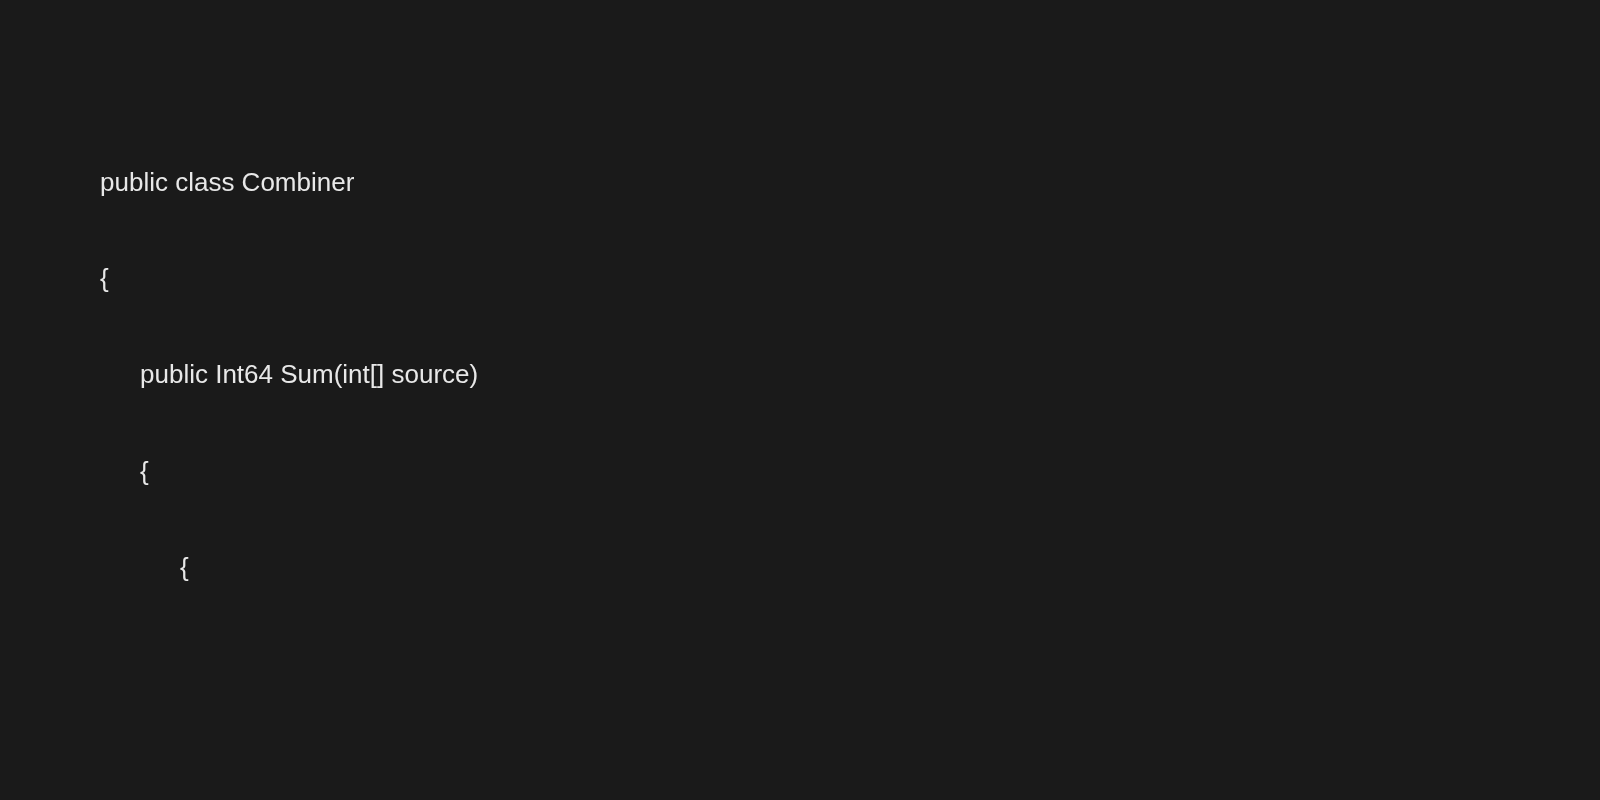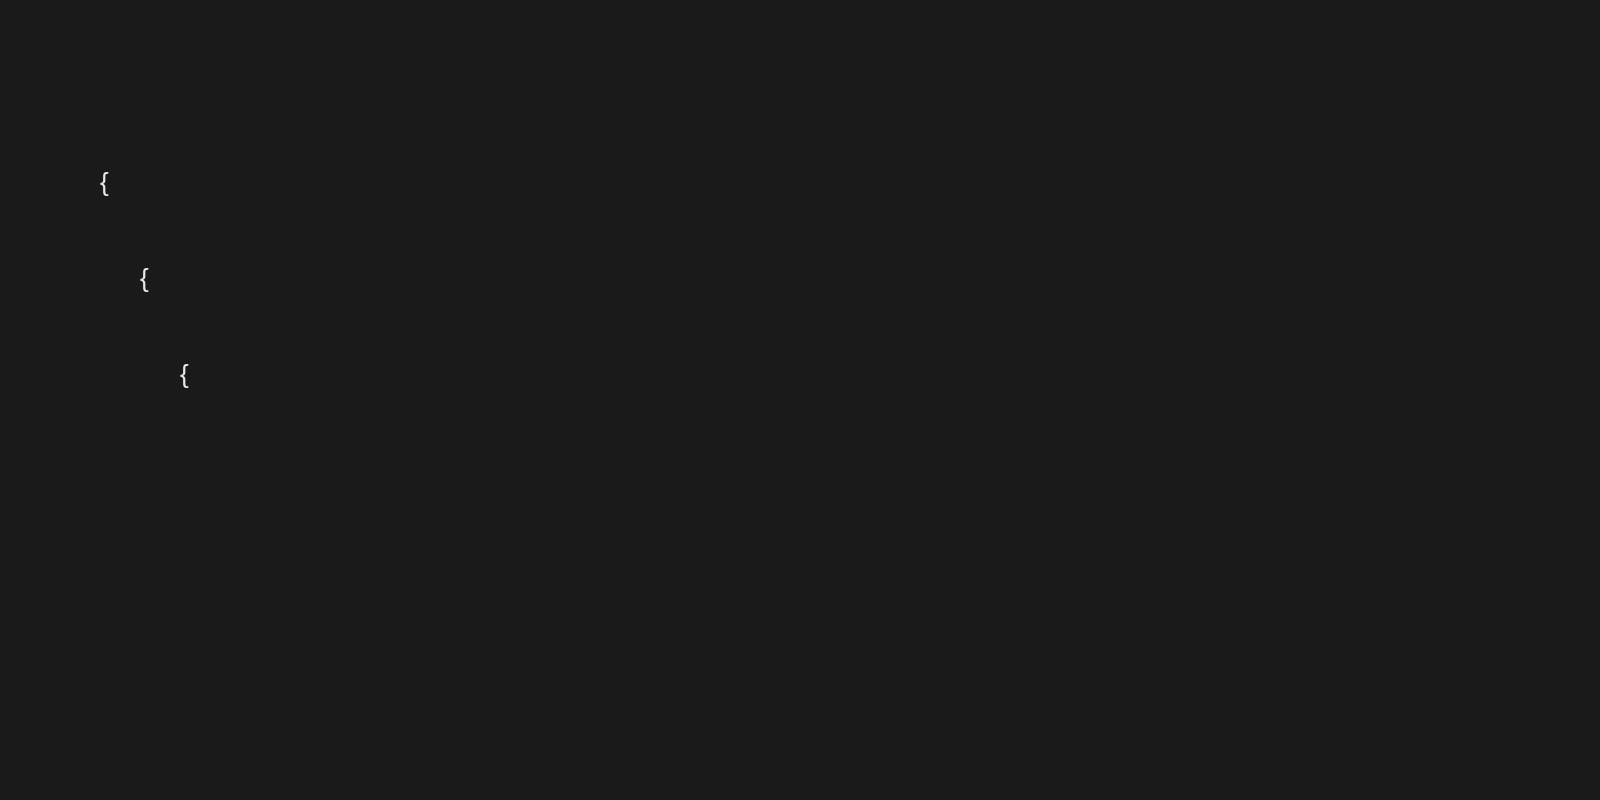--- a/index.html
+++ b/index.html
@@ -27,21 +27,23 @@
       padding-left: 40px;
     }
     .indent-2 {
       padding-left: 80px;
     }
   </style>
 </head>
 <body>
 
 <div class="code-block">
+<div>public class Combiner</div>
 <div>{</div>
+<div class="indent-1">public Int64 Sum(int[] source)</div>
 <div class="indent-1">{</div>
 <div class="indent-2">{</div>
 
 
 
 
 
 </div>
 
 </body></html>

